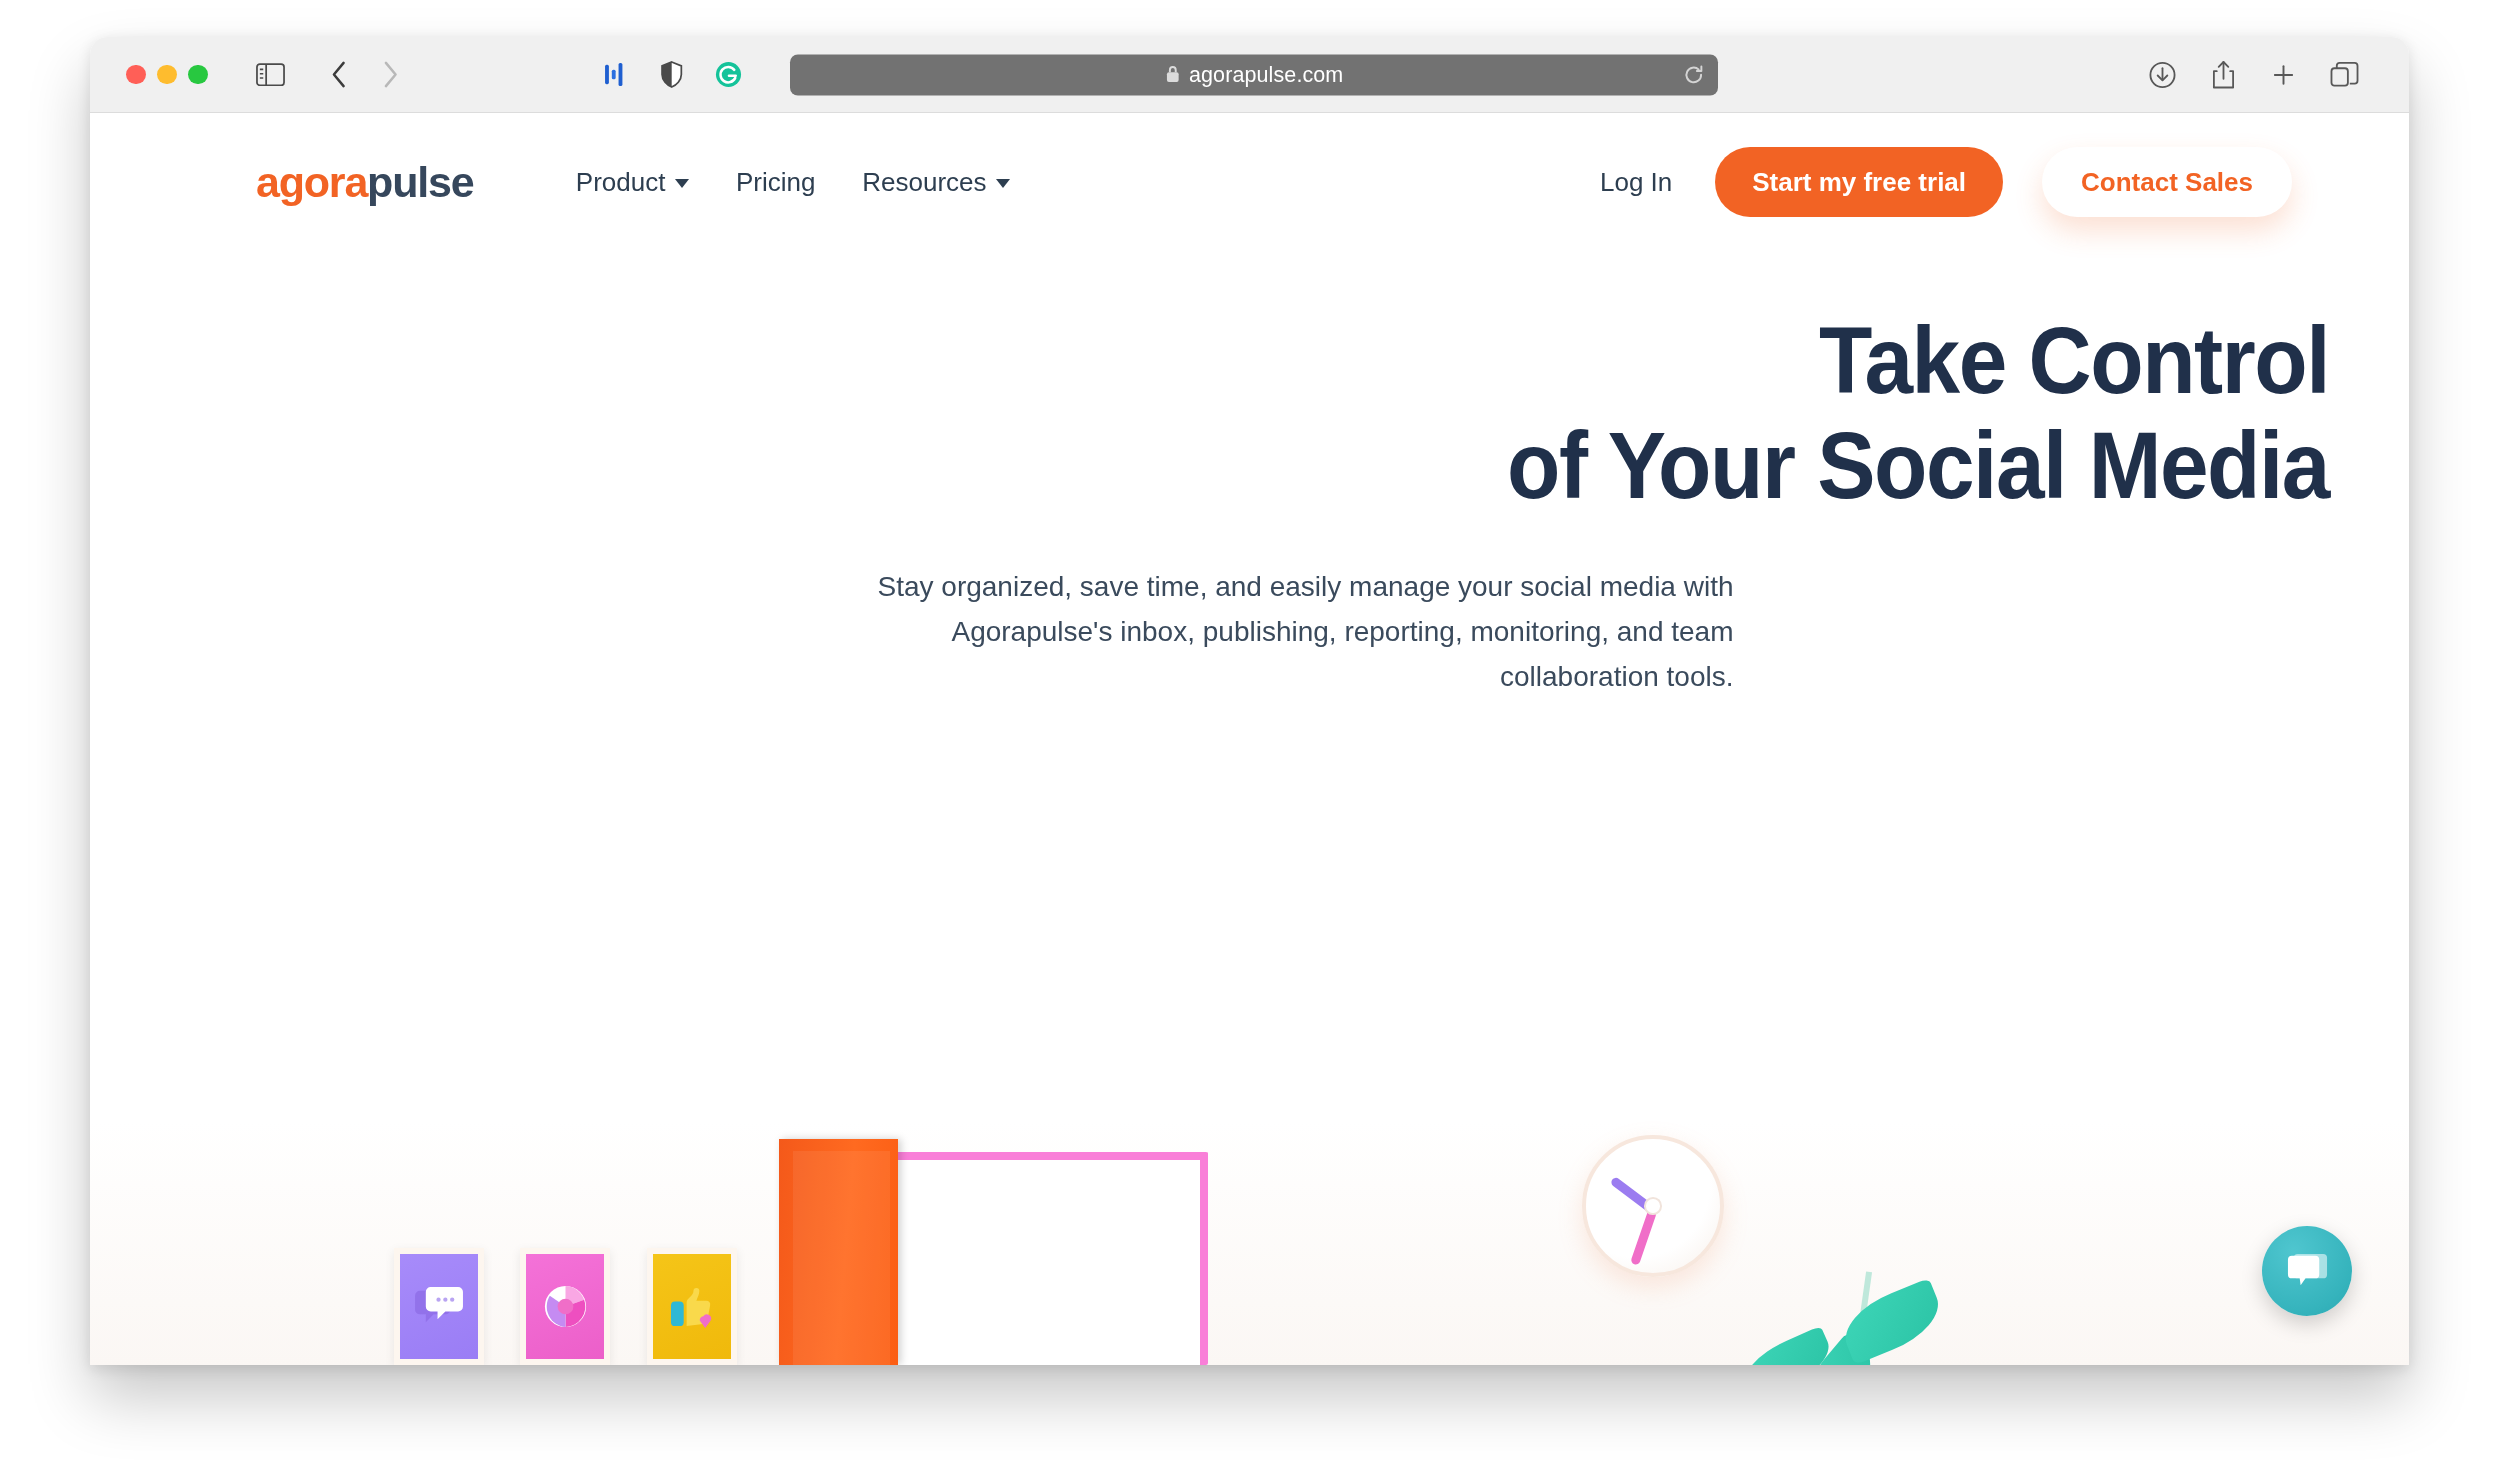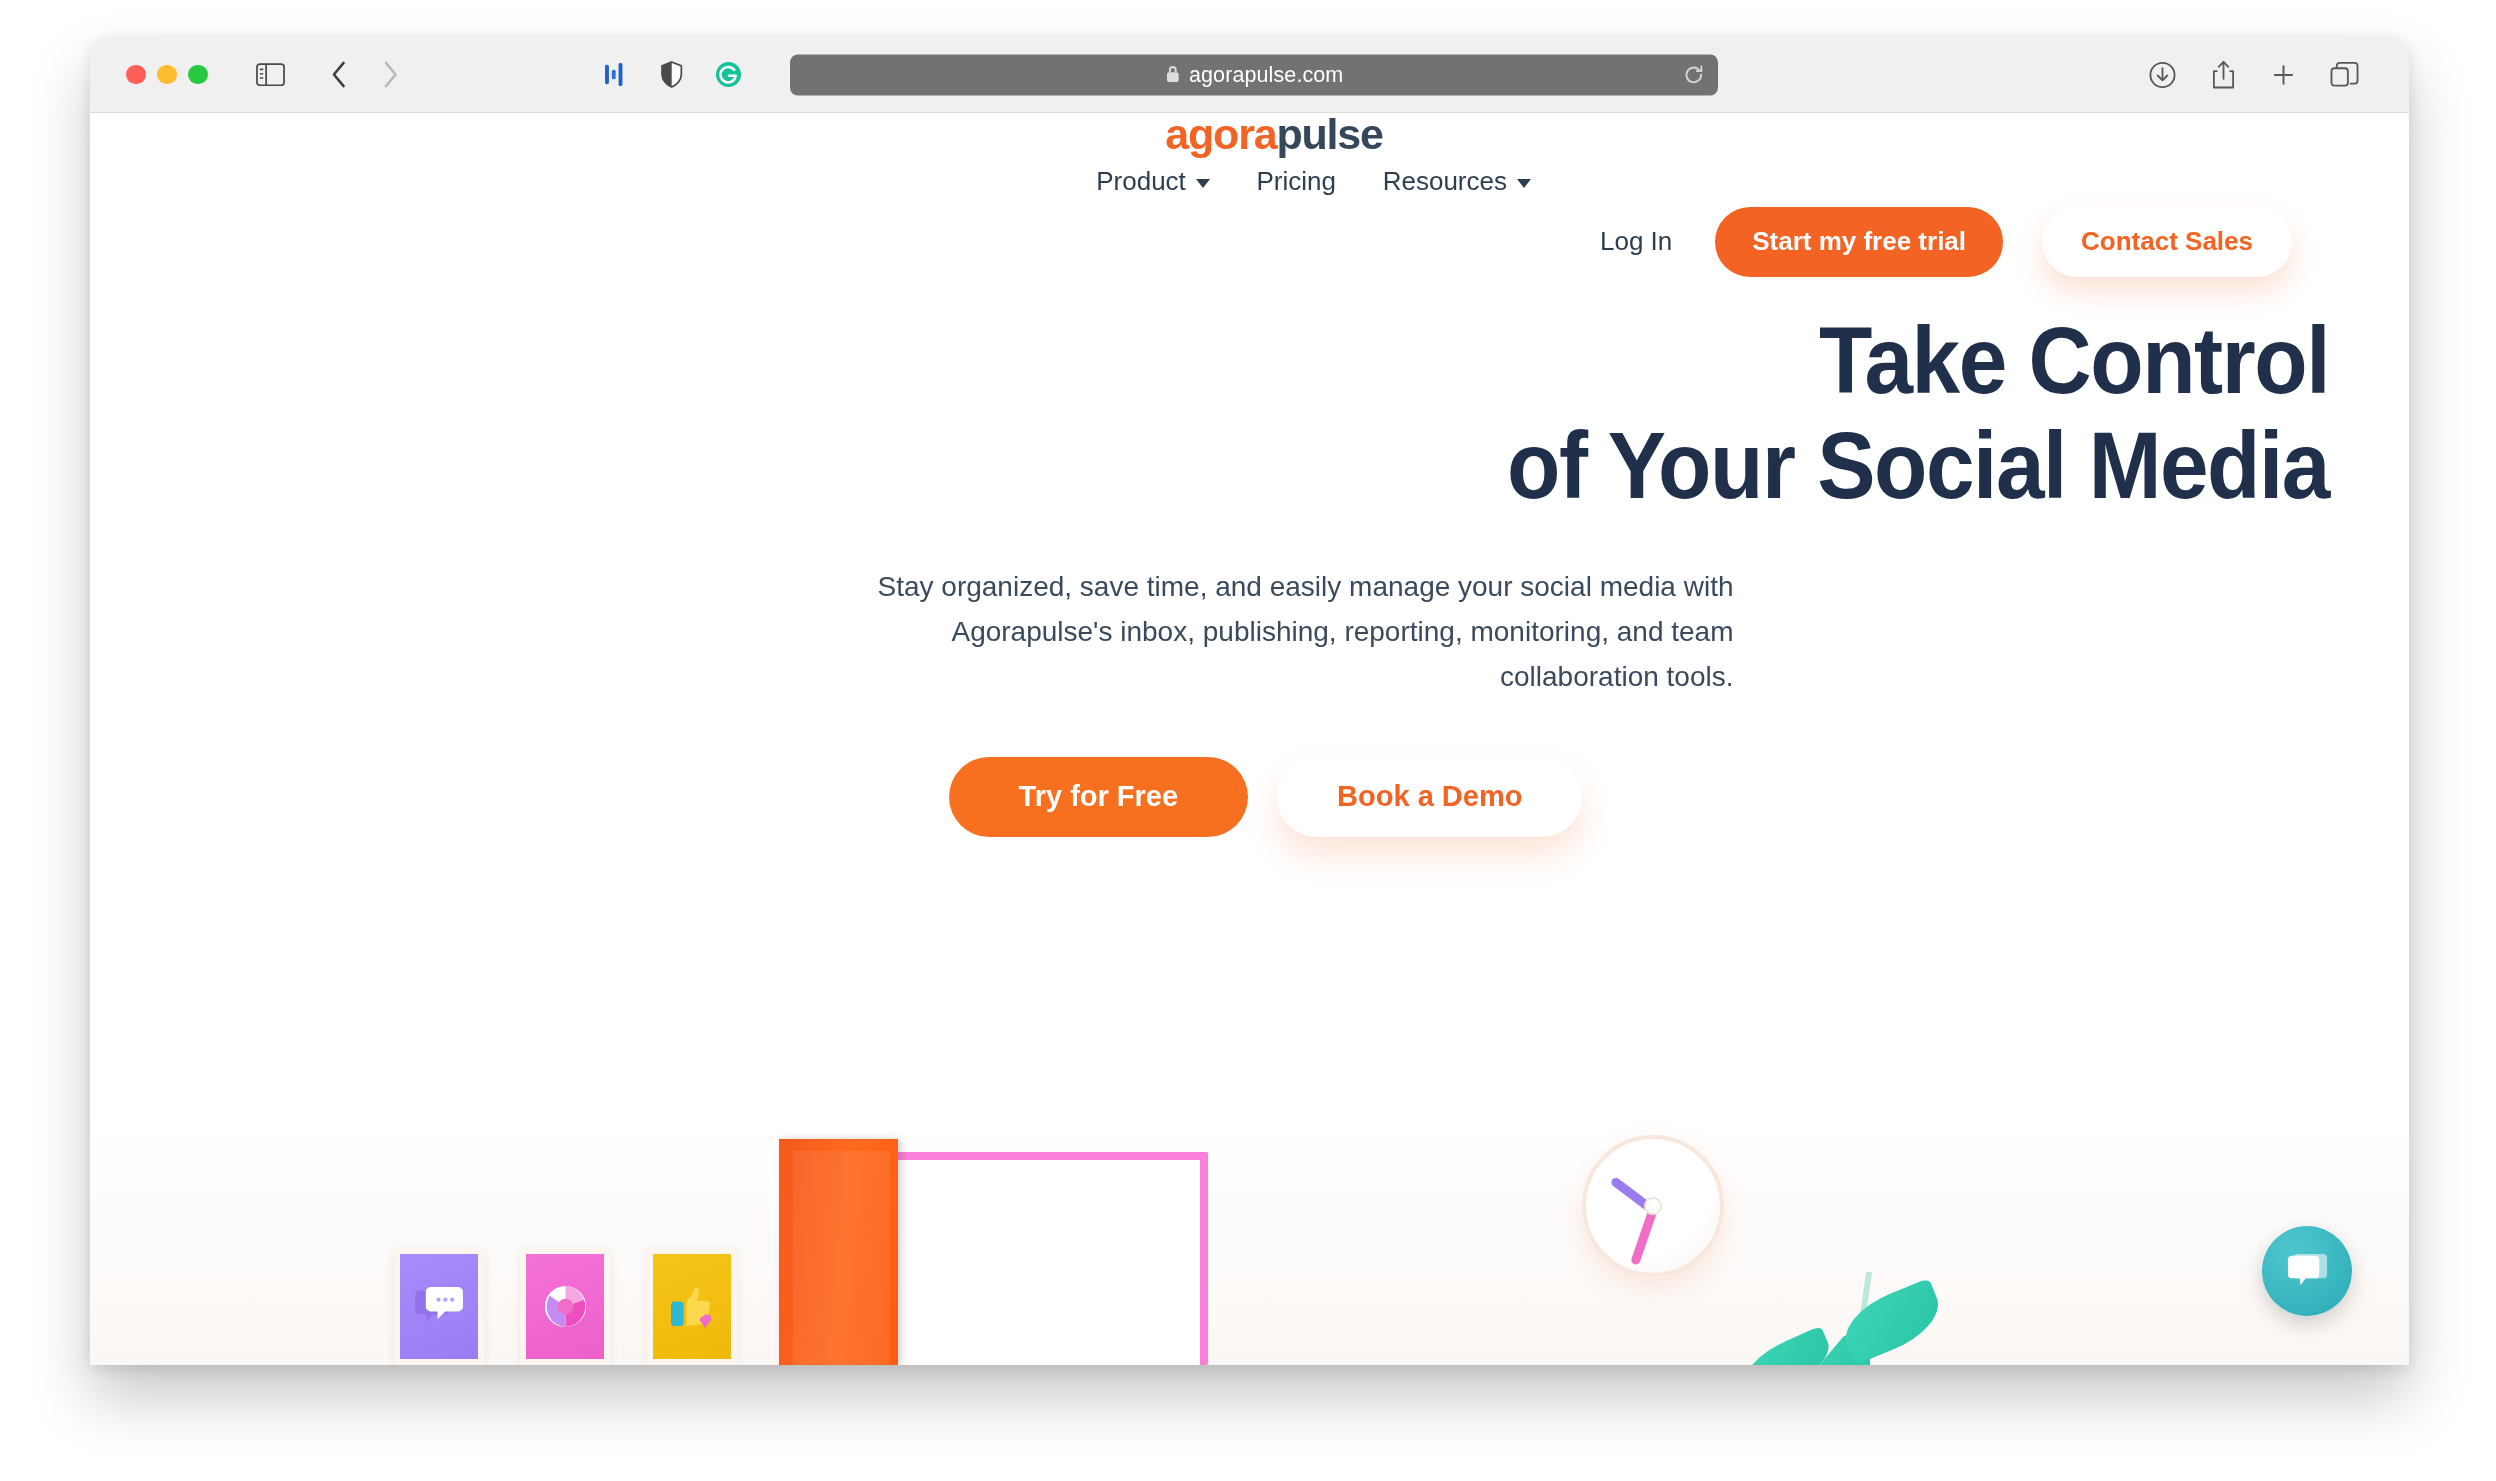--- a/index.html
+++ b/index.html
@@ -119,21 +119,20 @@
     overflow: hidden;
   }
 
   
   .site-header {
     position: relative;
     height: 138px;
     display: flex;
     align-items: center;
     padding: 0 117px 0 166px;
-    flex-direction: column;
   }
 
   .logo {
     font-size: 43px;
     font-weight: bold;
     letter-spacing: -1.2px;
     white-space: nowrap;
     line-height: 1;
   }
   .logo .agora  { color: #f26324; }
@@ -525,24 +524,20 @@
           <div class="btn btn-ghost-white">Contact Sales</div>
         </div>
       </div>
 
       <div class="hero">
         <h1 class="hero-title">
           <div>Take Control</div>
           <div>of Your Social Media</div>
         </h1>
         <p class="hero-sub">Stay organized, save time, and easily manage your social media with Agorapulse's inbox, publishing, reporting, monitoring, and team collaboration tools.</p>
-        <div class="hero-ctas">
-          <div class="btn btn-cta-primary">Try for Free</div>
-          <div class="btn btn-cta-secondary">Book a Demo</div>
-        </div>
       </div>
 
       <div class="illustration">
         <div class="ill-floor"></div>
 
         <div class="poster poster-1">
           <div class="poster-inner">
             <svg width="51" height="43" viewBox="0 0 52 44">
               <path d="M6 6 h26 a5 5 0 0 1 5 5 v14 a5 5 0 0 1 -5 5 h-12 l-8 8 v-8 h-6 a5 5 0 0 1 -5 -5 v-14 a5 5 0 0 1 5 -5z" fill="#8f6ee8" opacity="0.85"></path>
               <path d="M17 2 h28 a5 5 0 0 1 5 5 v15 a5 5 0 0 1 -5 5 h-13 l-8 8 v-8 h-7 a5 5 0 0 1 -5 -5 v-15 a5 5 0 0 1 5 -5z" fill="#ffffff"></path>

